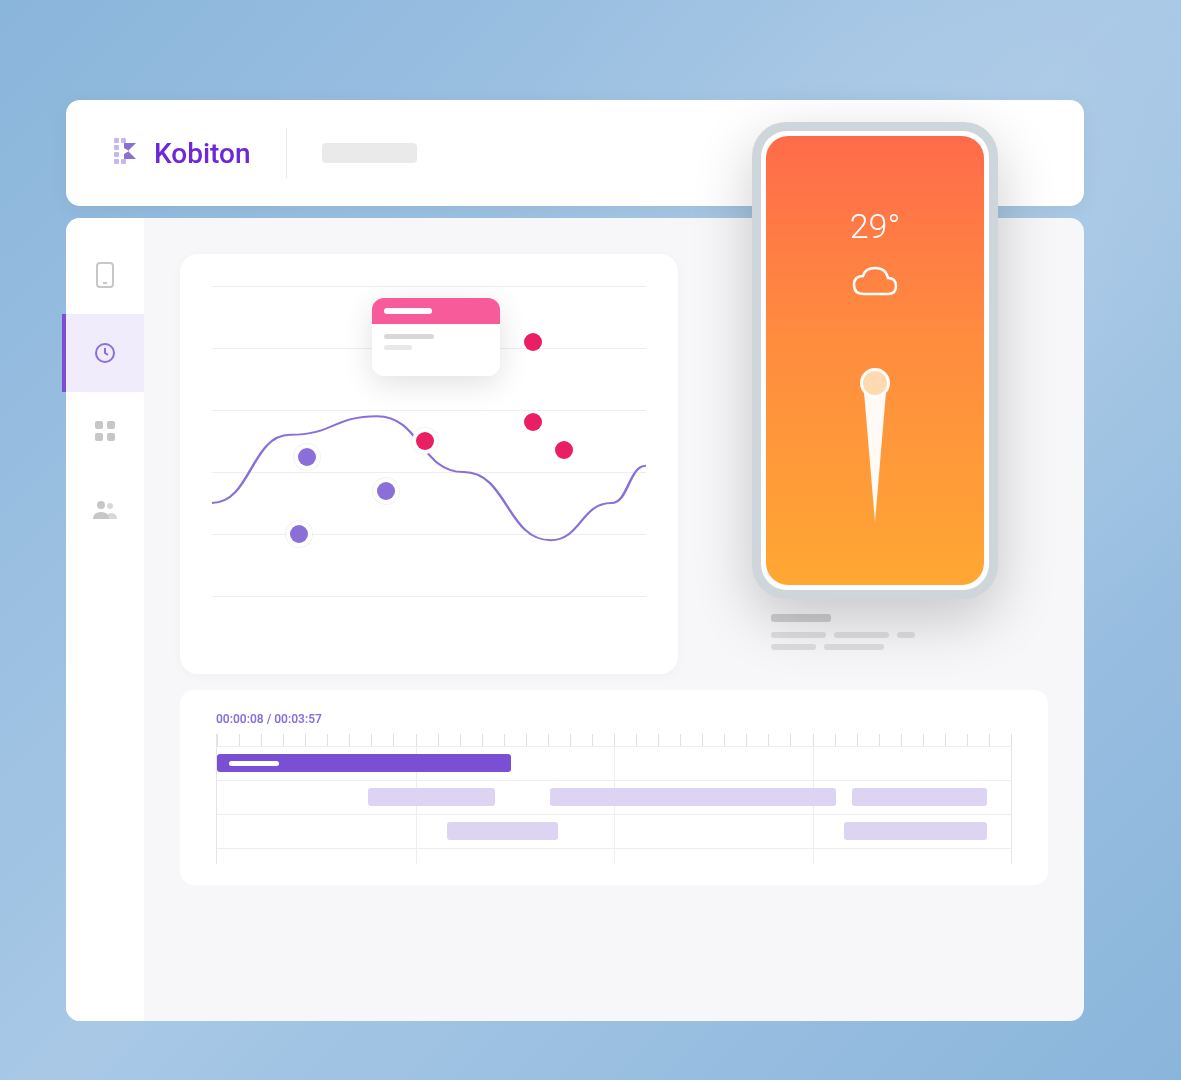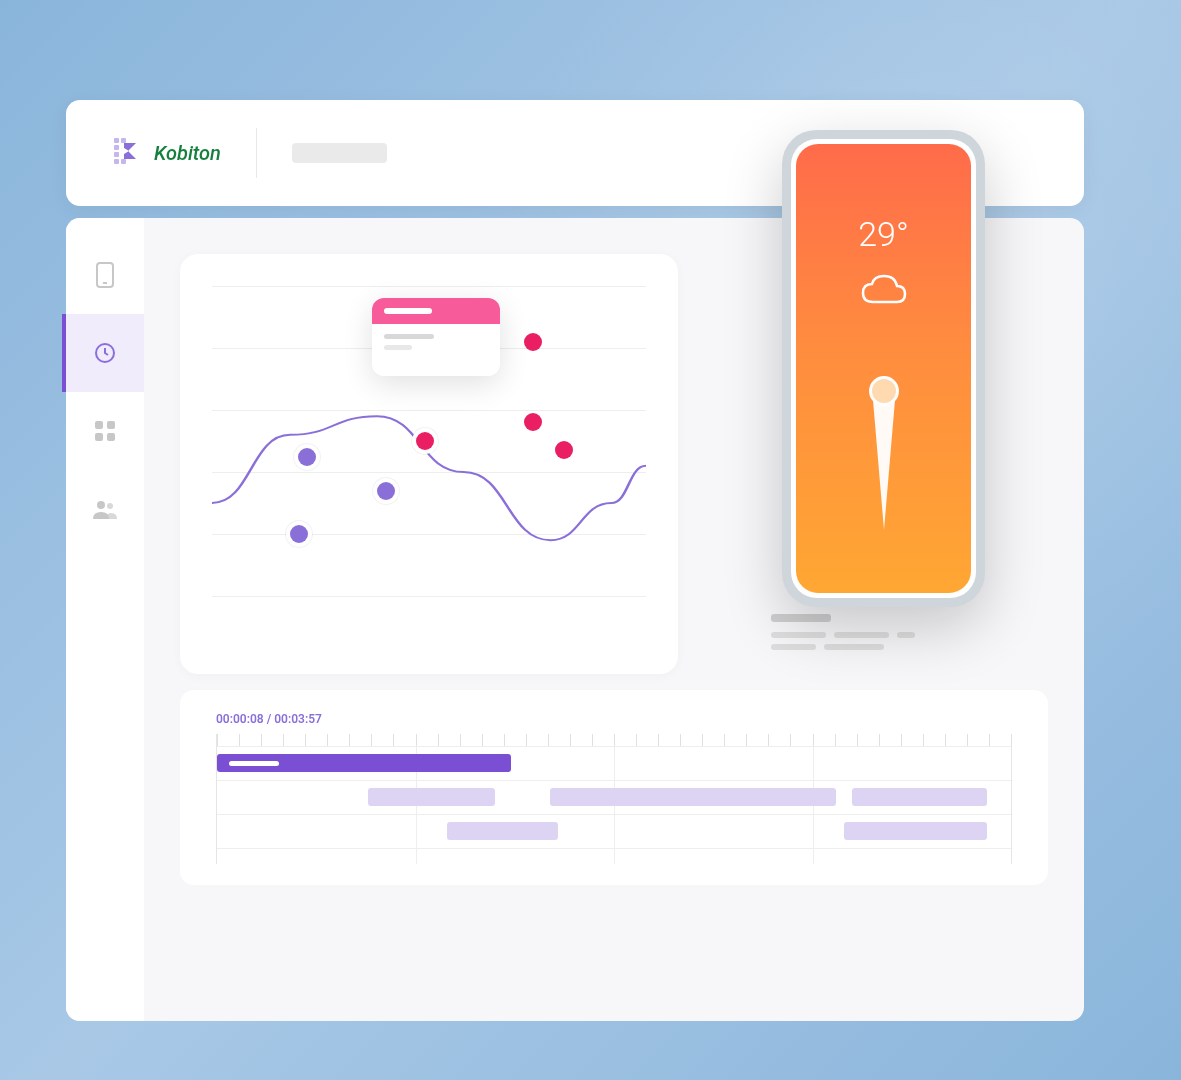--- a/index.html
+++ b/index.html
@@ -39,24 +39,23 @@
   align-items: center;
   gap: 10px;
 }
 .logo-mark {
   width: 30px;
   height: 30px;
   position: relative;
 }
 .logo-mark svg { display: block; }
 .logo-text {
-  color: #15803d;
-  font-size: 20px;
+  color: #6d28d9;
+  font-size: 28px;
   font-weight: 500;
-  font-style: italic;
 }
 .header-divider {
   width: 1px;
   height: 50px;
   background: #e8e8e8;
   margin: 0 35px;
 }
 .header-placeholder {
   width: 95px;
   height: 20px;
@@ -238,25 +237,24 @@
   width: 50px;
   height: 5px;
   background: #fff;
   border-radius: 3px;
 }
 .tl-bar.light { background: #ddd4f3; }
 .tl-vline { position: absolute; top: 12px; bottom: 0; width: 1px; background: #eeeeee; }
 .phone-wrapper {
   position: absolute;
   top: 122px;
-  right: 196px;
-  width: 203px;
+  right: 183px;
+  width: 246px;
   height: 477px;
   z-index: 20;
-  margin-top: 8px;
 }
 .phone-frame {
   width: 100%;
   height: 100%;
   border-radius: 34px;
   background: #cfd6db;
   padding: 9px;
   box-shadow: 0 20px 60px rgba(0,0,0,0.2);
 }
 .phone-inner {

